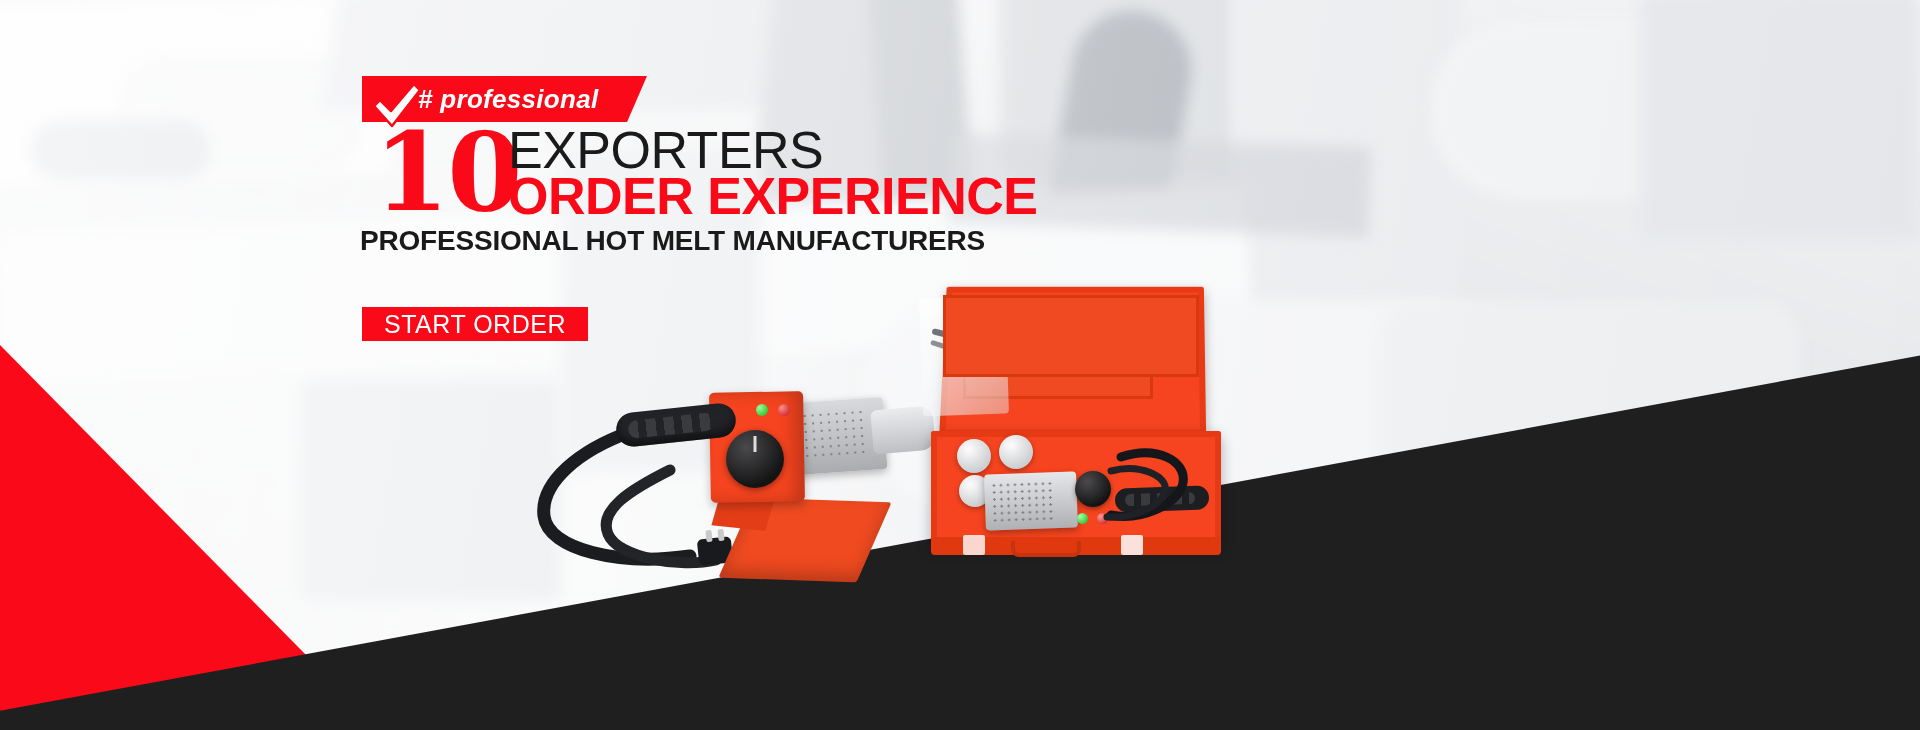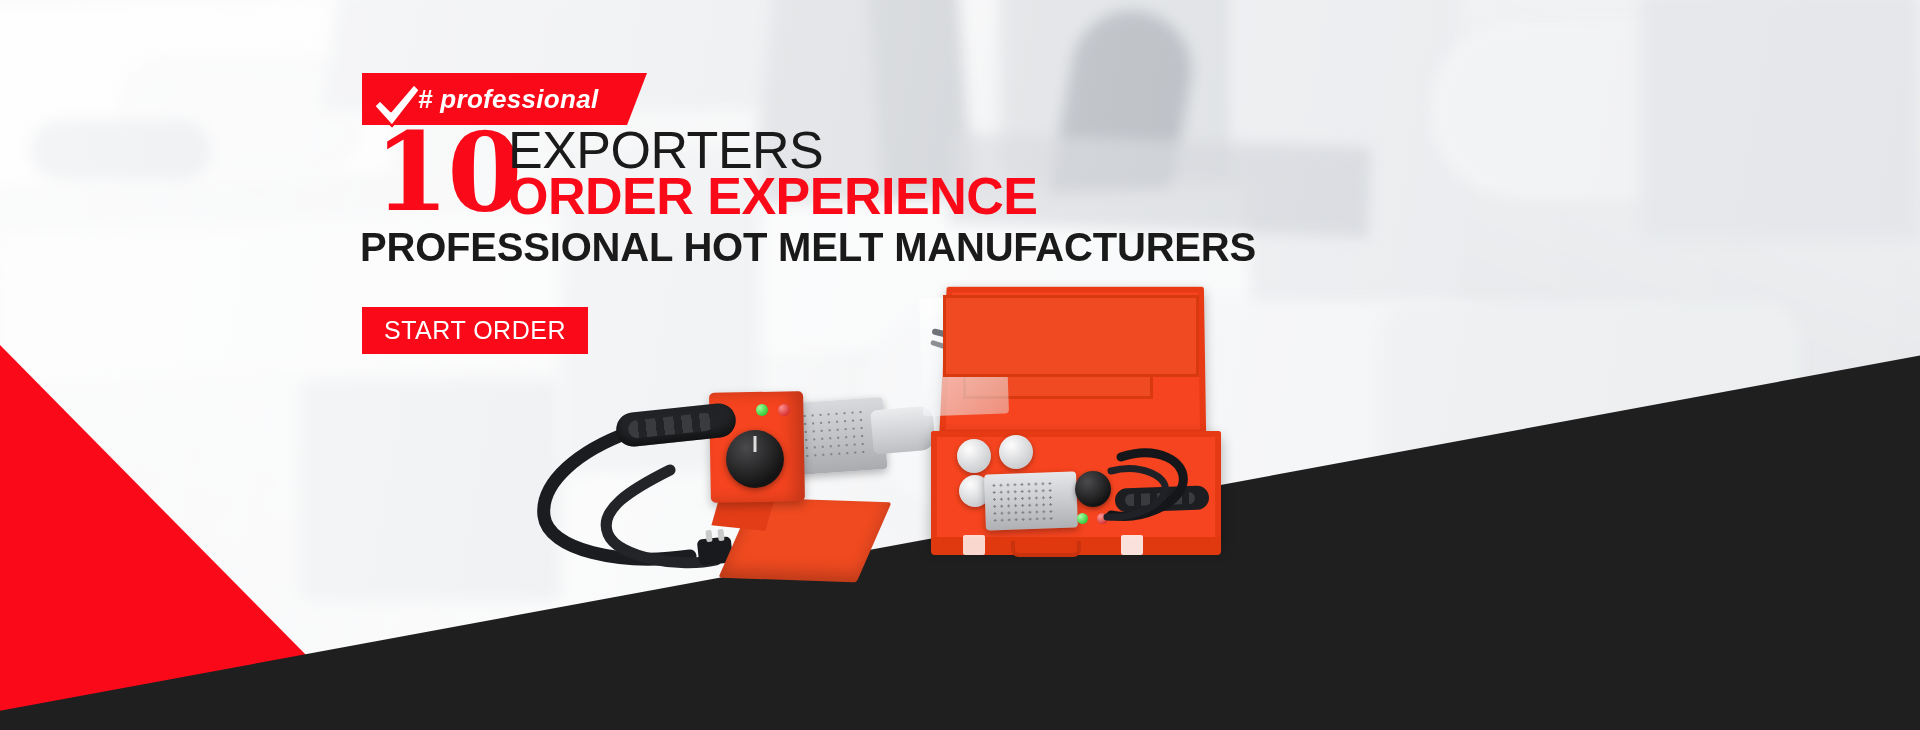--- a/index.html
+++ b/index.html
@@ -48,44 +48,44 @@
   .tri-red { position:absolute; left:0; bottom:0; width:380px; height:385px;
              background:#fa0a19; clip-path:polygon(0 0, 0 100%, 100% 100%); }
 
   
   .dark-band { position:absolute; left:0; bottom:0; width:1920px; height:480px;
                background:#1f1f20;
                clip-path:polygon(0 100%, 0 96%, 1920px 22%, 1920px 100%); }
 
   
   .badge-wrap { position:absolute; left:362px; top:76px; height:46px; display:flex; align-items:center; }
-  .badge-shape { position:relative; height:52px; width:285px;
+  .badge-shape { position:relative; height:46px; width:285px;
                  background:#fa0a19; clip-path:polygon(0 0, 100% 0, 93% 100%, 0 100%); }
   .badge-text { position:absolute; left:56px; top:50%; transform:translateY(-50%);
                 color:#fff; font-size:26px; font-style:italic; font-weight:bold;
                 letter-spacing:.3px; white-space:nowrap; }
   .check { position:absolute; left:8px; top:4px; width:52px; height:52px; z-index:3; }
 
   
   .headline { position:absolute; left:360px; top:122px; width:1000px; }
   .line-a { position:relative; height:104px; }
   .num10 { position:absolute; left:14px; top:-2px; color:#fa0a19;
            font-family:"DejaVu Serif", serif; font-weight:bold; font-size:108px;
            line-height:104px; letter-spacing:-2px; }
   .word-exporters { position:absolute; left:148px; top:2px; color:#1a1a1a;
            font-size:52px; font-weight:normal; line-height:52px; letter-spacing:-.5px; }
   .word-years { position:absolute; left:148px; top:48px; color:#fa0a19;
            font-size:52px; font-weight:bold; line-height:52px; letter-spacing:-.5px; white-space:nowrap; }
   .line-b { position:absolute; left:0px; top:103px; color:#1a1a1a;
-            font-size:40px; font-weight:bold; letter-spacing:-.2px; white-space:nowrap; }
+            font-size:28px; font-weight:bold; letter-spacing:-.2px; white-space:nowrap; }
   .line-c { position:absolute; left:2px; top:152px; color:#3a3a3a;
             font-size:18px; letter-spacing:.1px; white-space:nowrap; }
 
   
-  .cta { position:absolute; left:362px; top:307px; width:226px; height:47px;
+  .cta { position:absolute; left:362px; top:307px; width:226px; height:34px;
          background:#fa0a19; color:#fff; display:flex; align-items:center; justify-content:center;
          font-size:25px; letter-spacing:.5px; cursor:pointer; border:0; }
 
   
   .prod-weld { position:absolute; left:520px; top:370px; width:420px; height:230px; }
   .w-standR { position:absolute; left:215px; top:130px; width:140px; height:80px; background:#ef4a20;
               transform:skewX(-22deg) rotate(2deg); border-radius:3px;
               box-shadow:inset 0 -8px 14px rgba(0,0,0,.22); }
   .w-standL { position:absolute; left:200px; top:98px; width:54px; height:60px; background:#e33d17;
               transform:skew(-16deg,6deg); }

